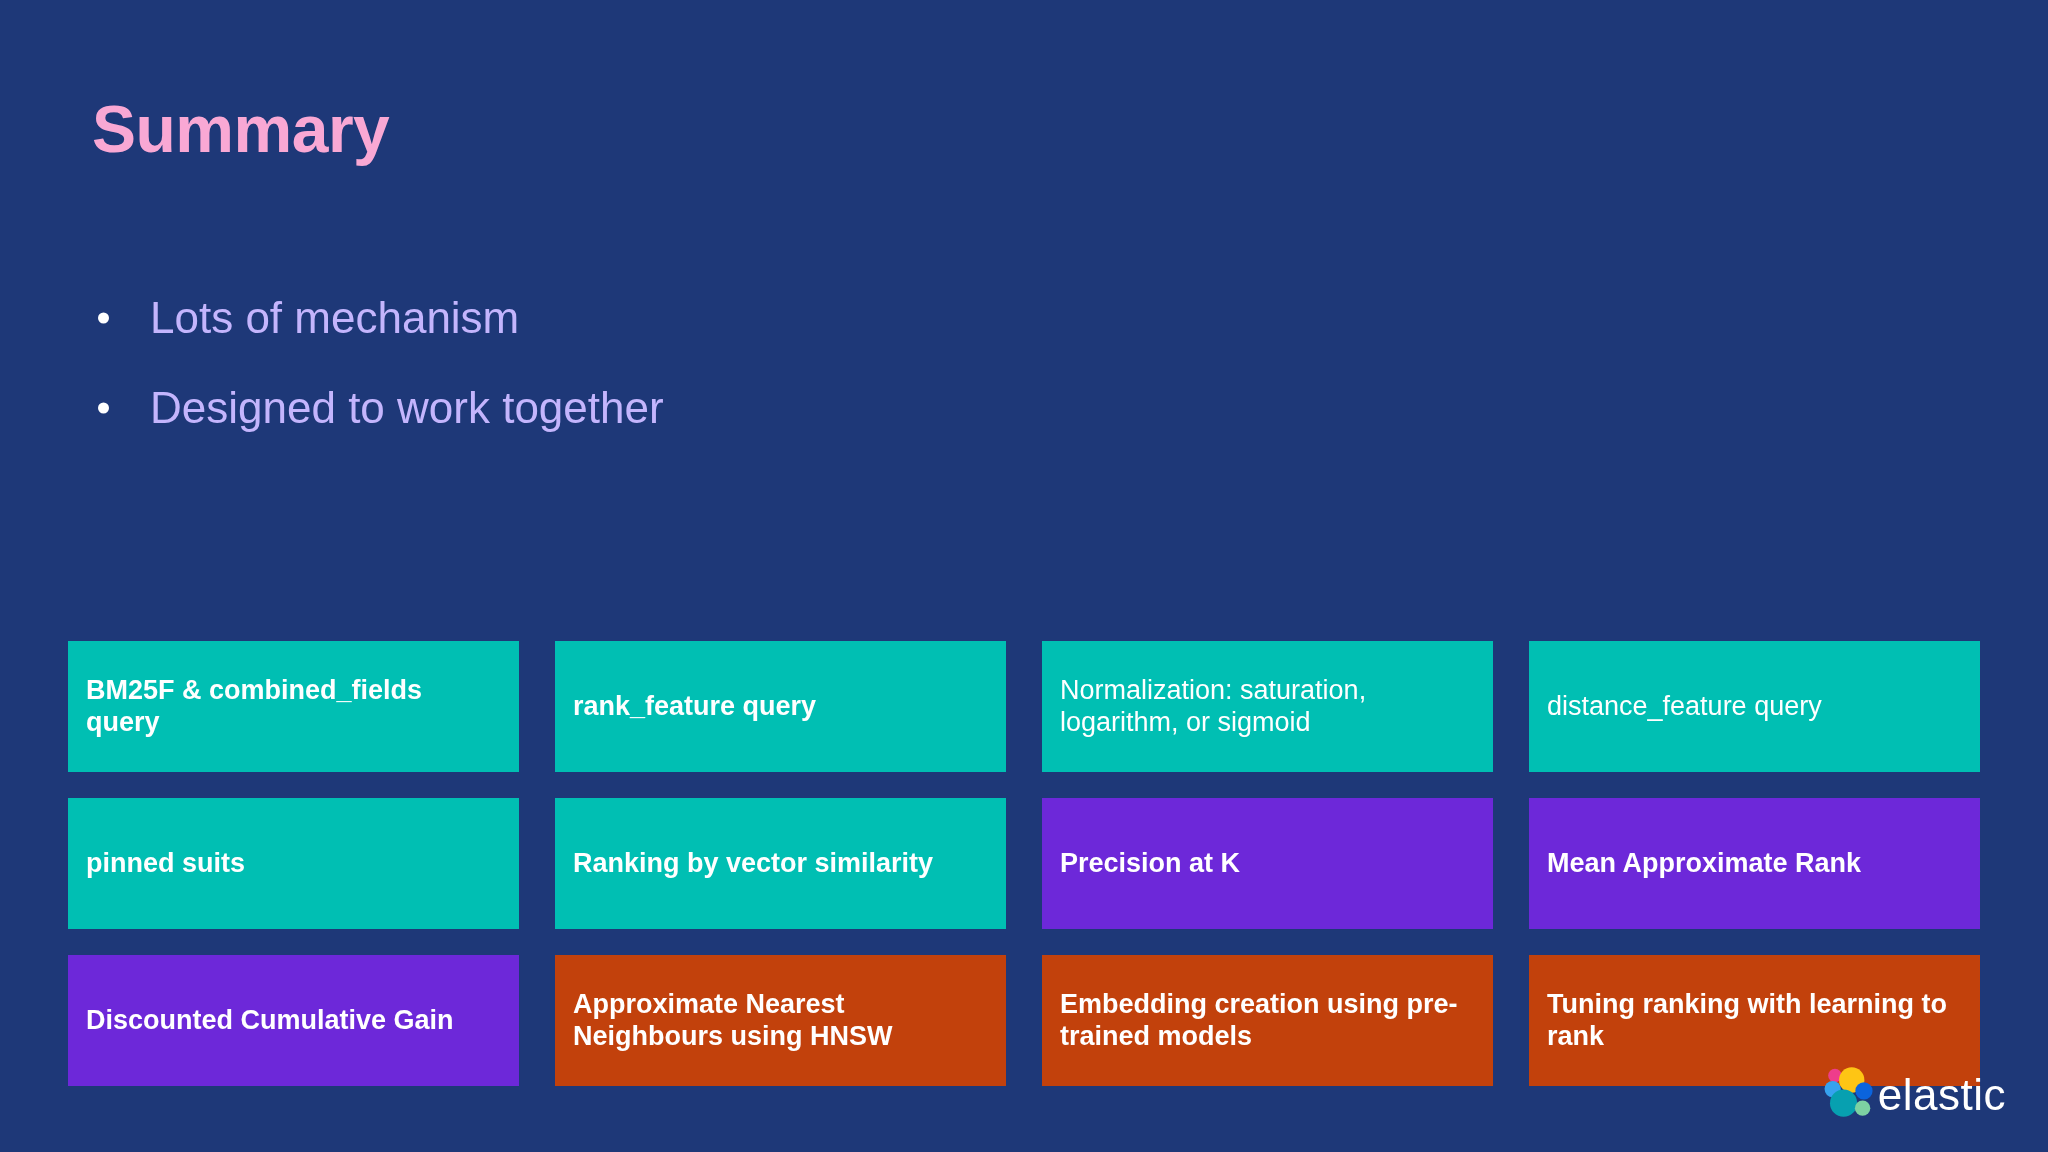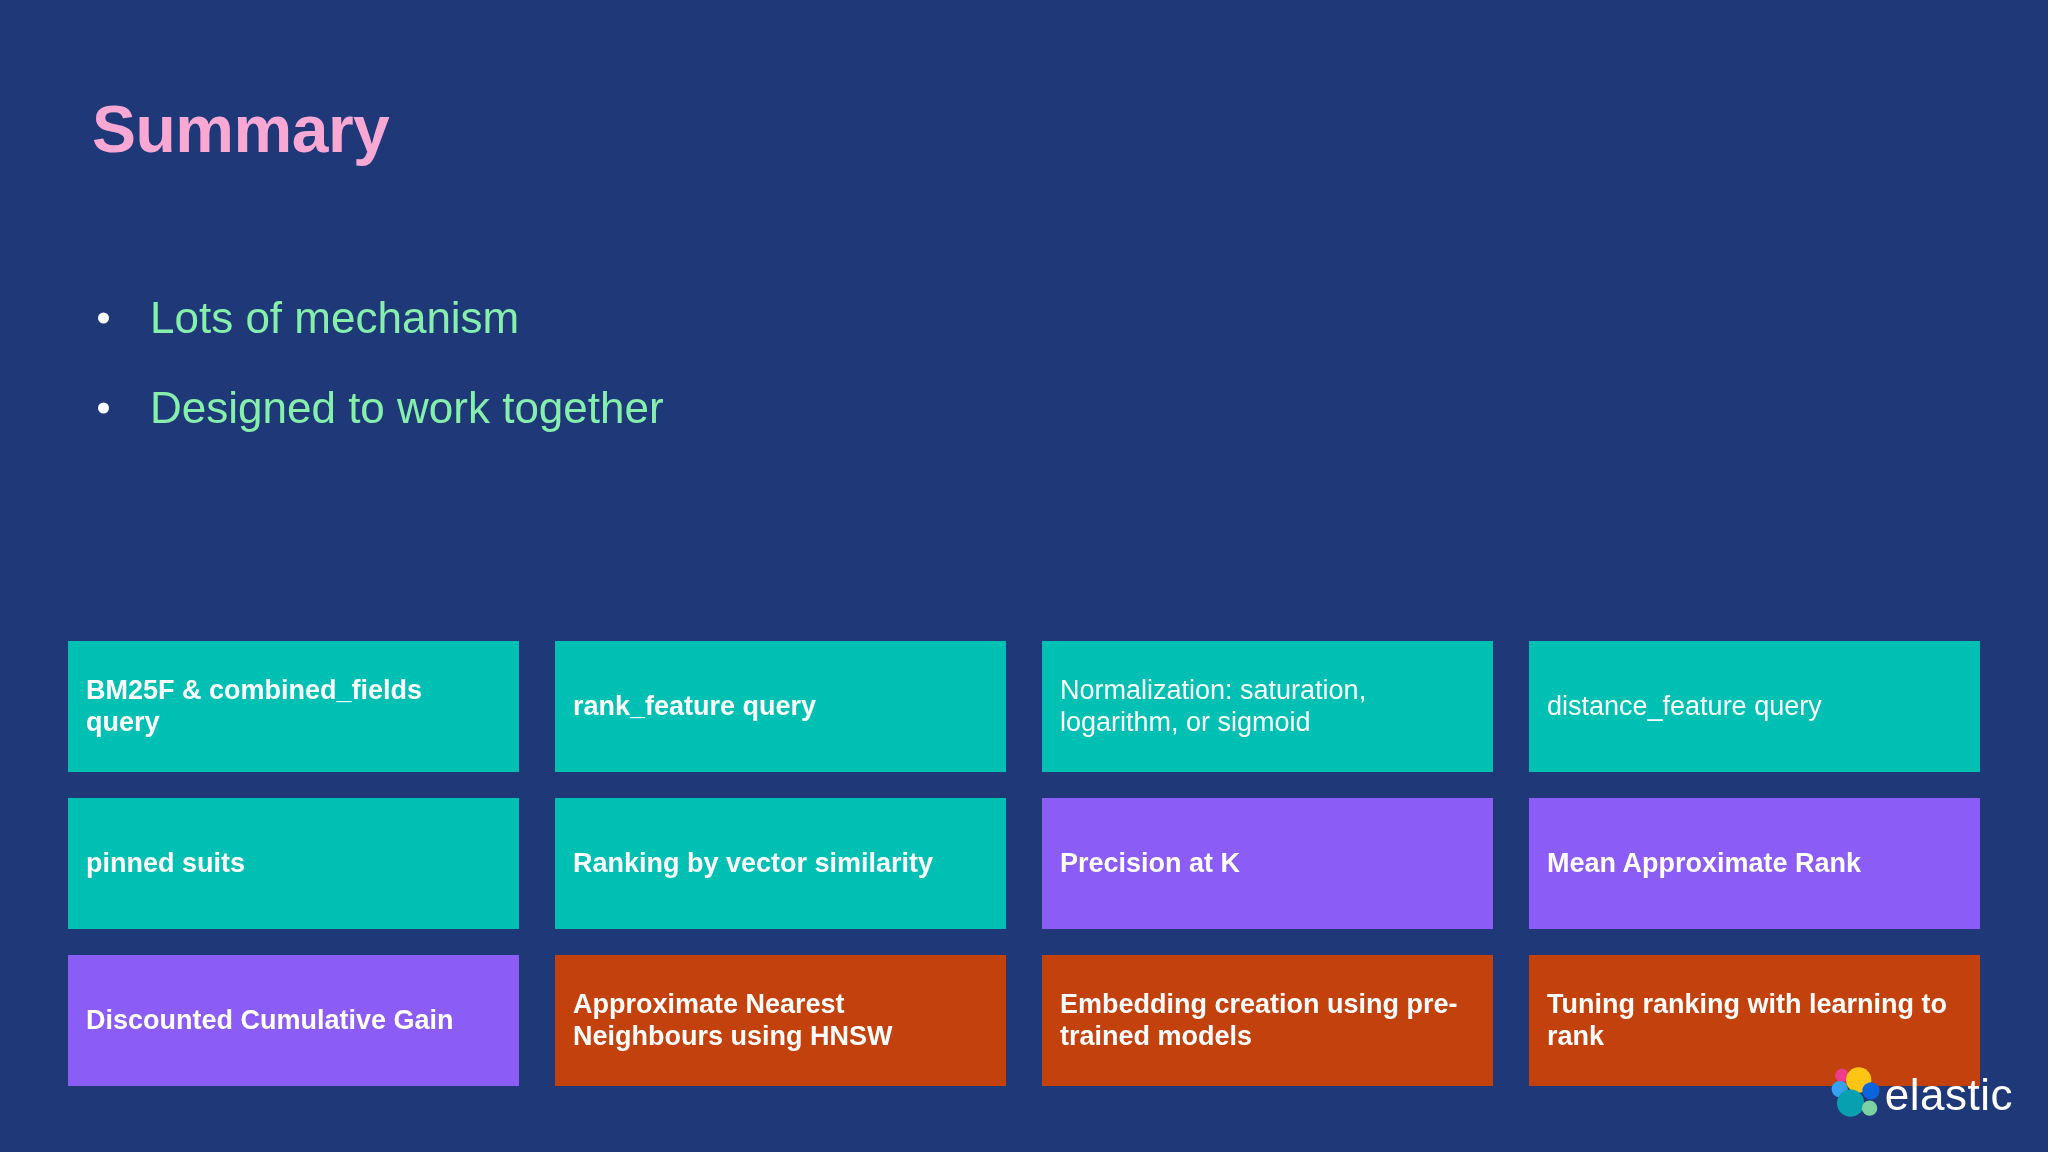--- a/index.html
+++ b/index.html
@@ -37,21 +37,21 @@
     width: 1700px;
     list-style: none;
     margin: 0;
     padding: 0;
   }
   .bullet {
     position: relative;
     padding-left: 58px;
     font-size: 44px;
     line-height: 1.0;
-    color: #86efac;
+    color: #c4b5fd;
     margin-bottom: 46px;
     white-space: nowrap;
   }
   .bullet .dot {
     position: absolute;
     left: 6px;
     top: 50%;
     transform: translateY(-50%);
     width: 11px;
     height: 11px;
@@ -80,28 +80,28 @@
     color: #ffffff;
     font-size: 27px;
     line-height: 1.16;
     font-weight: bold;
   }
   .tile .tile-label {
     display: block;
     width: 100%;
   }
   .tile.teal   { background: #00bfb3; }
-  .tile.blue   { background: #8b5cf6; }
+  .tile.blue   { background: #6d28d9; }
   .tile.orange { background: #c2410c; }
   .tile.light  { font-weight: normal; }
 
   
   .logo {
     position: absolute;
-    right: 35px;
+    right: 42px;
     bottom: 28px;
     display: flex;
     align-items: center;
   }
   .logo-mark {
     width: 58px;
     height: 58px;
     position: relative;
   }
   .logo-text {

